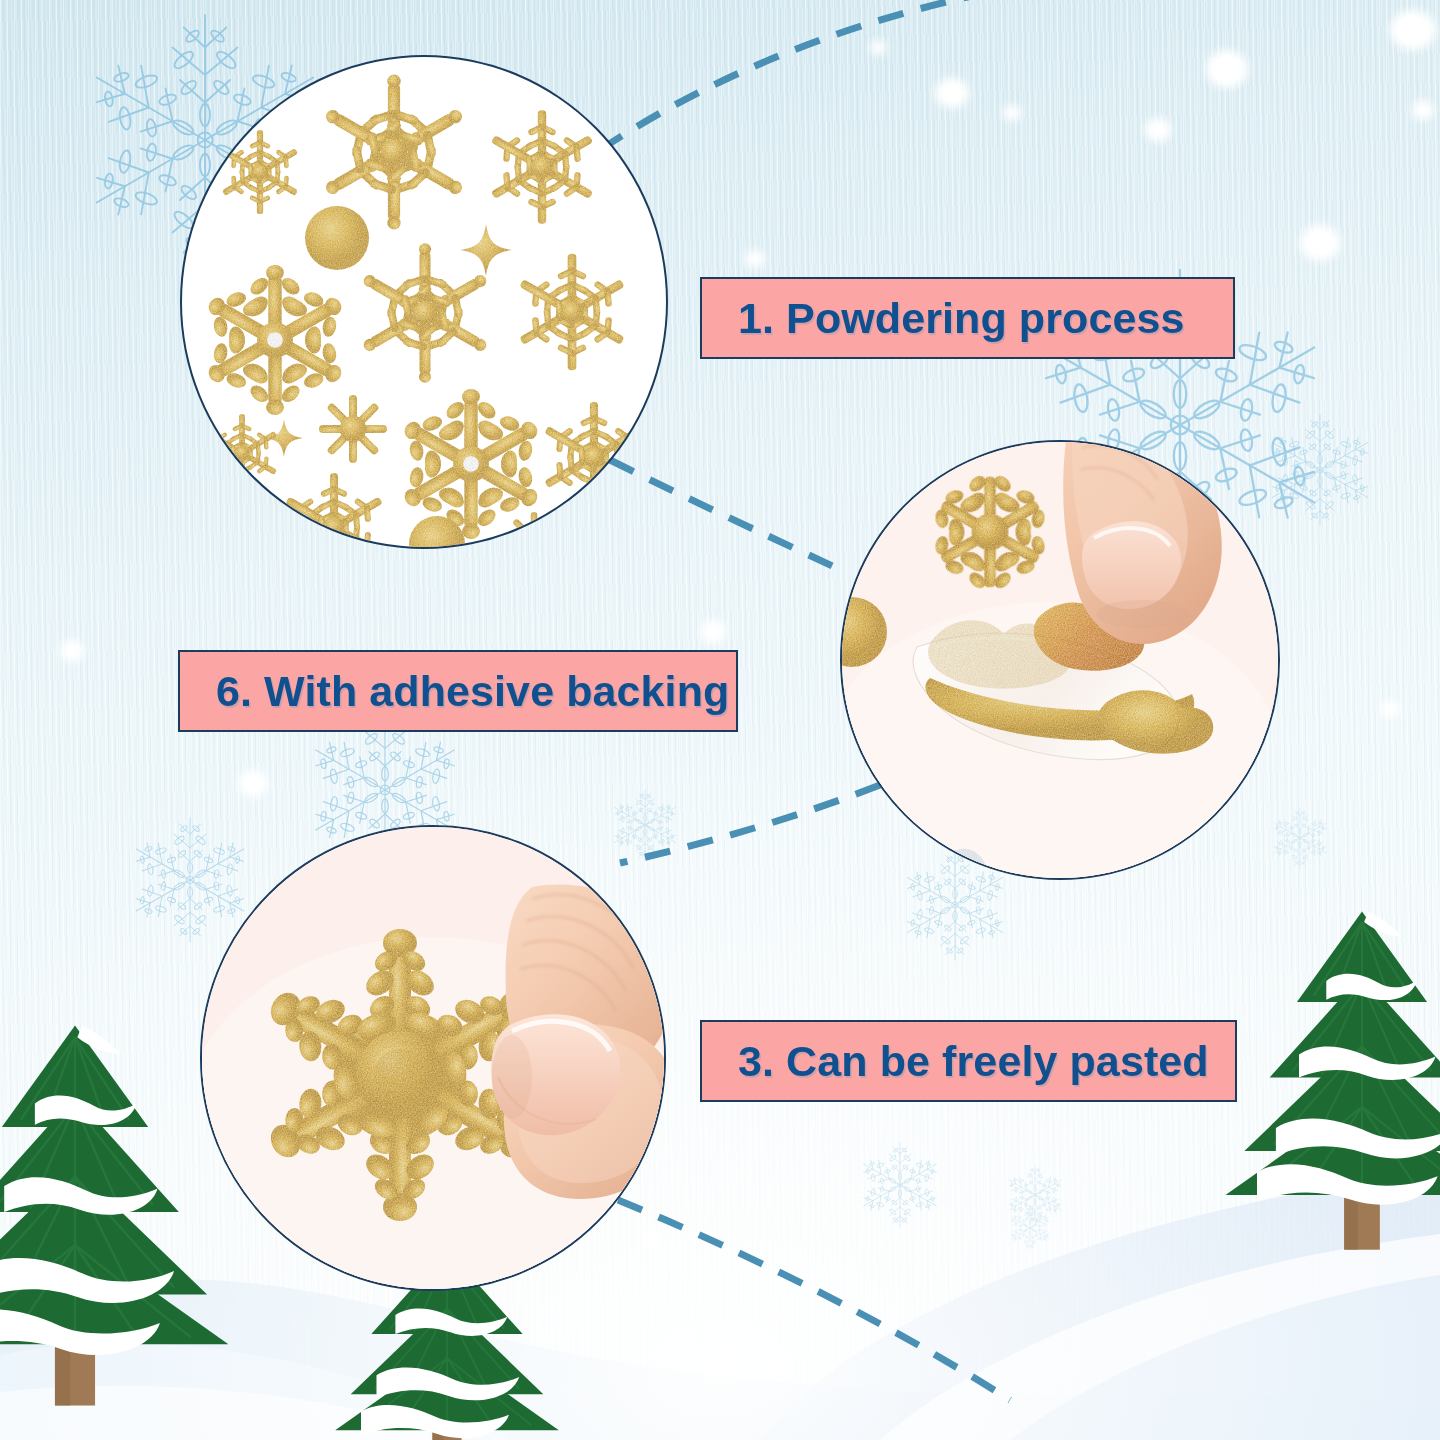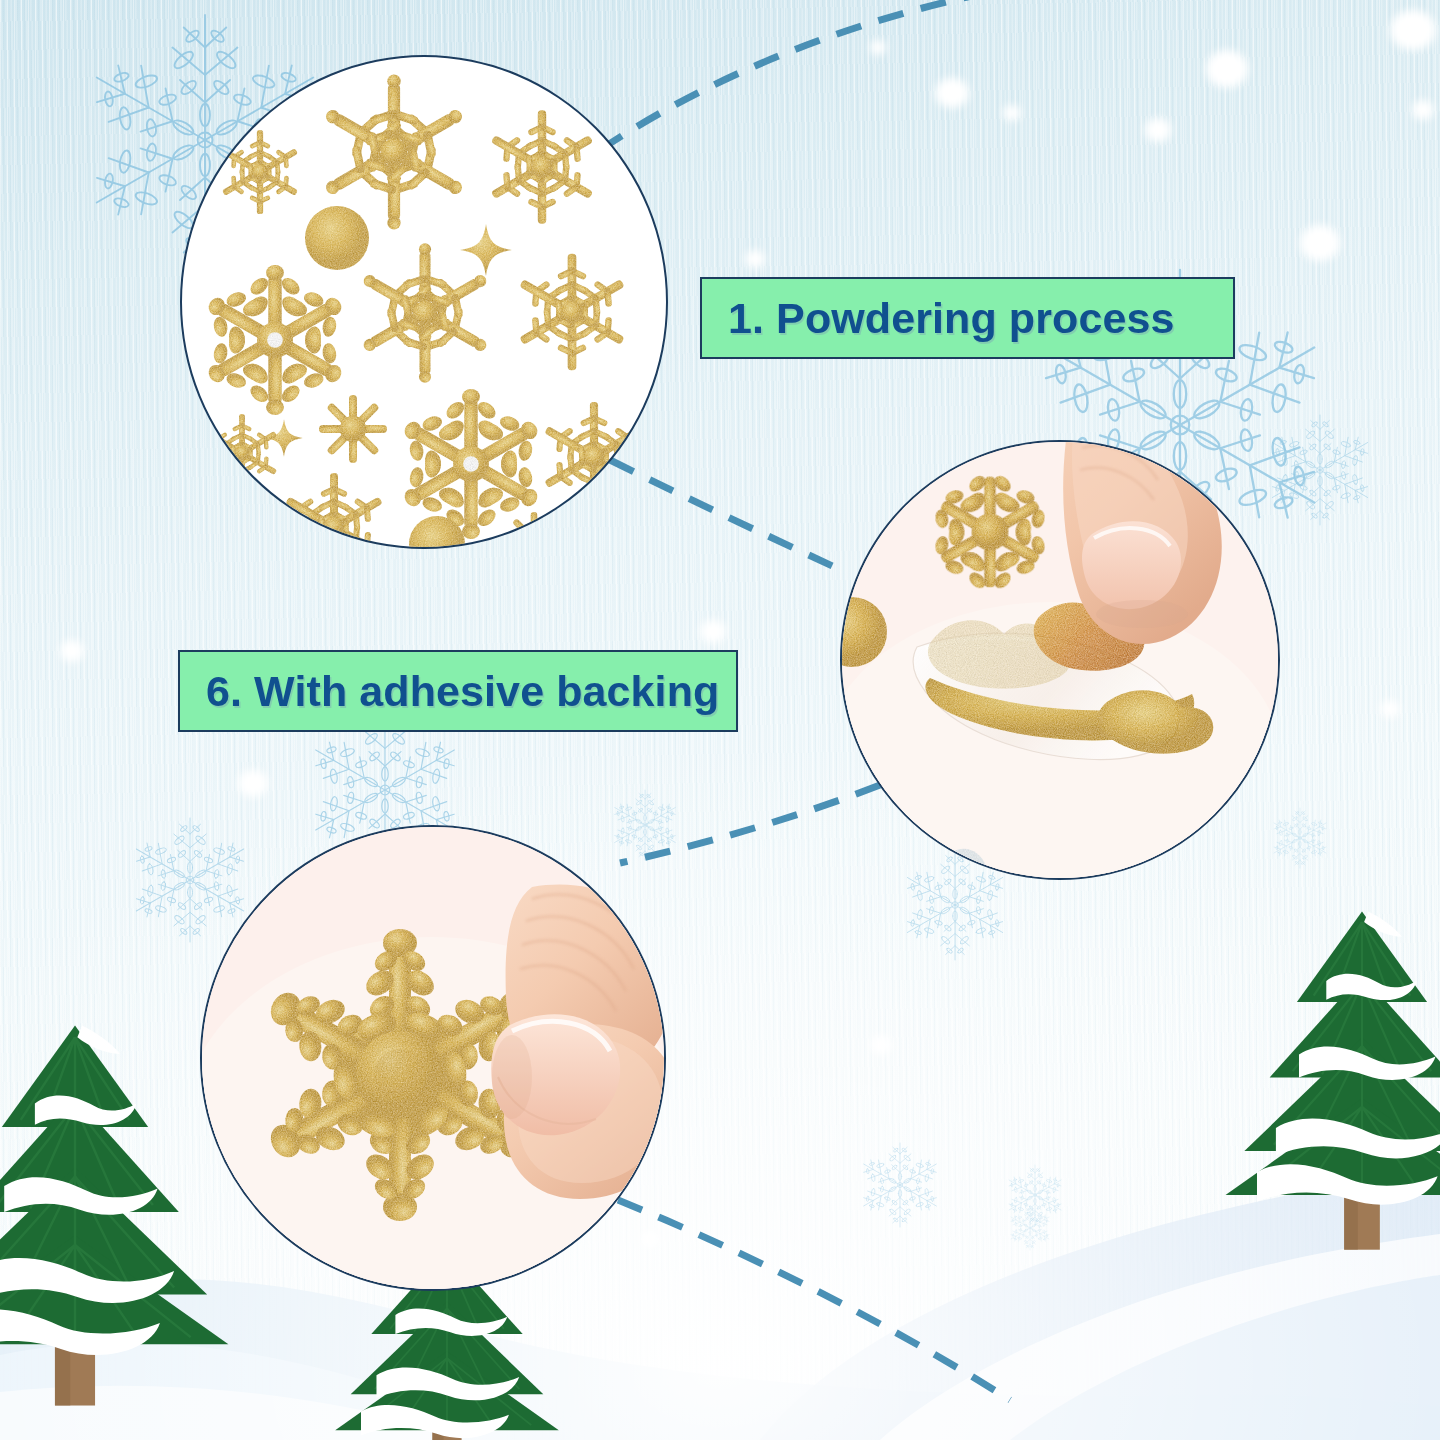--- a/index.html
+++ b/index.html
@@ -48,24 +48,24 @@
     position:absolute;border-radius:50%;
     border:2.5px solid #1c3c5e;
     overflow:hidden;
     box-shadow:0 0 0 0 rgba(0,0,0,0);
   }
   .circle .inner{position:absolute;inset:0;}
 
   
   .label-box{
     position:absolute;
-    background:#86efac;
+    background:#fca5a5;
     border:2px solid #1c3c5e;
     display:flex;align-items:center;
-    padding:0 26px;
+    padding:0 36px;
     box-sizing:border-box;
   }
   .label-box span{
     color:#10508f;
     font-weight:bold;
     font-size:43px;
     letter-spacing:.1px;
     white-space:nowrap;
     text-shadow:1.5px 1.5px 0 rgba(120,150,180,.35);
   }
@@ -531,14 +531,17 @@
   </div>
 
   <div class="label-box" style="left:700px;top:277px;width:535px;height:82px;">
     <span>1. Powdering process</span>
   </div>
 
   <div class="label-box" style="left:178px;top:650px;width:560px;height:82px;">
     <span>6. With adhesive backing</span>
   </div>
 
+  <div class="label-box" style="left:700px;top:1020px;width:537px;height:82px;">
+    <span>3. Can be freely pasted</span>
+  </div>
 
 </div>
 
 </body></html>

